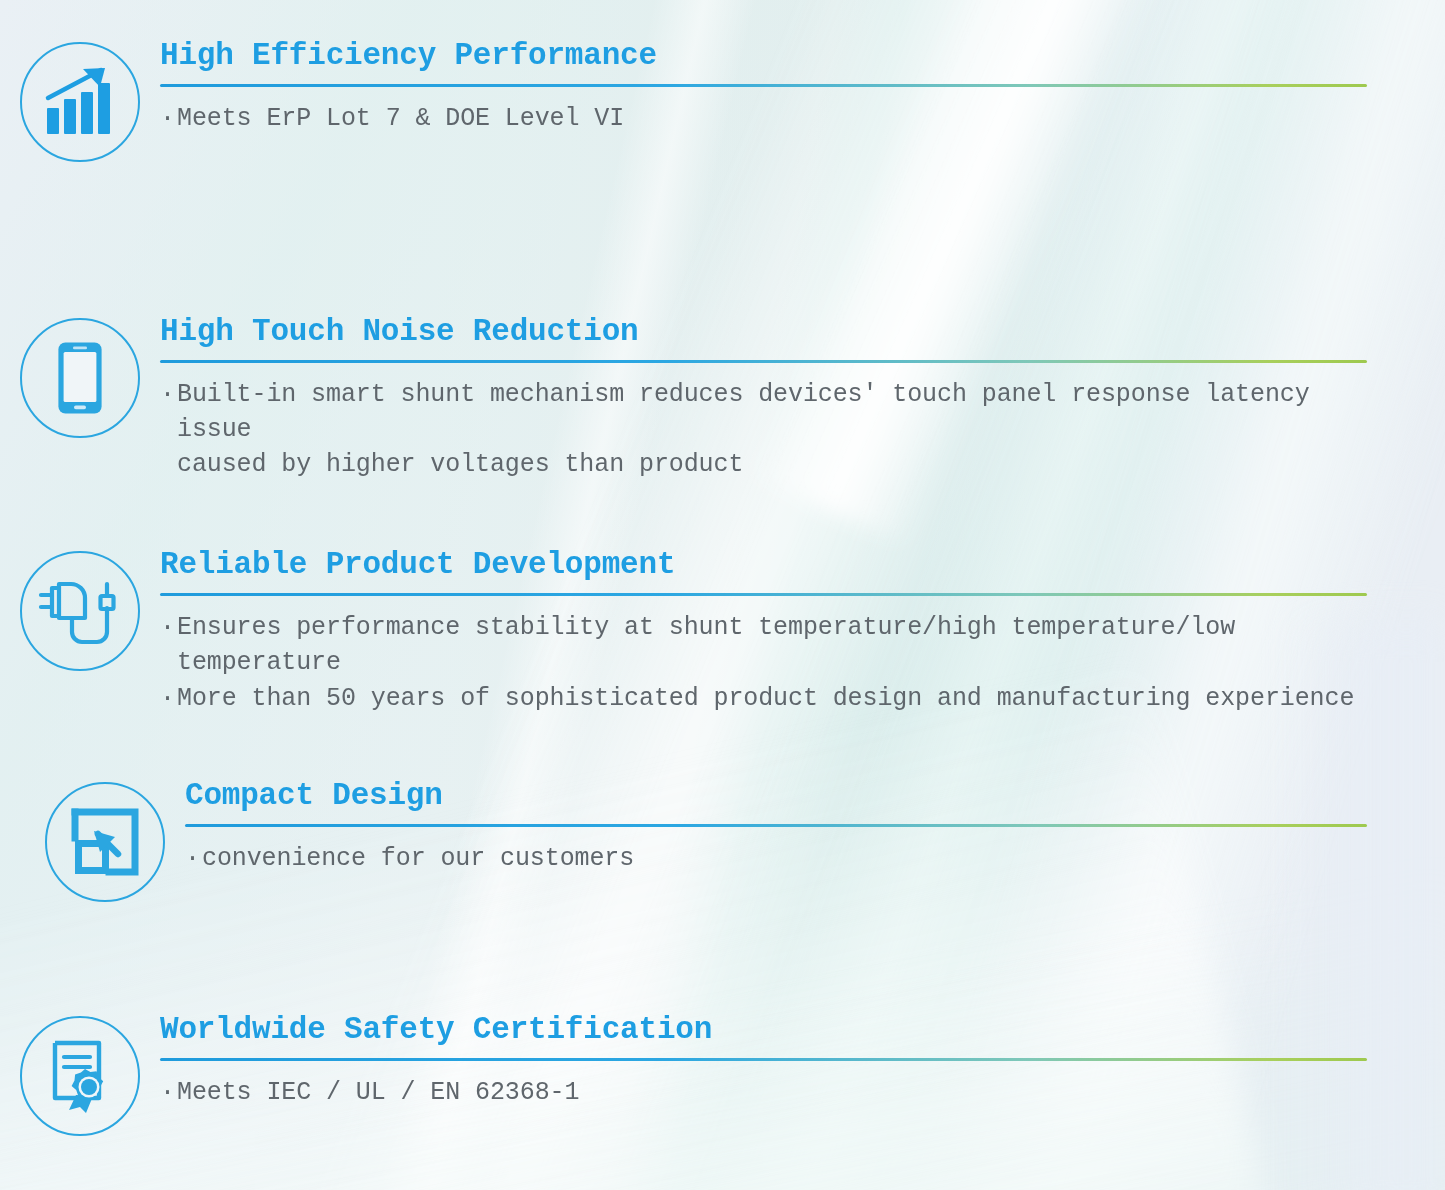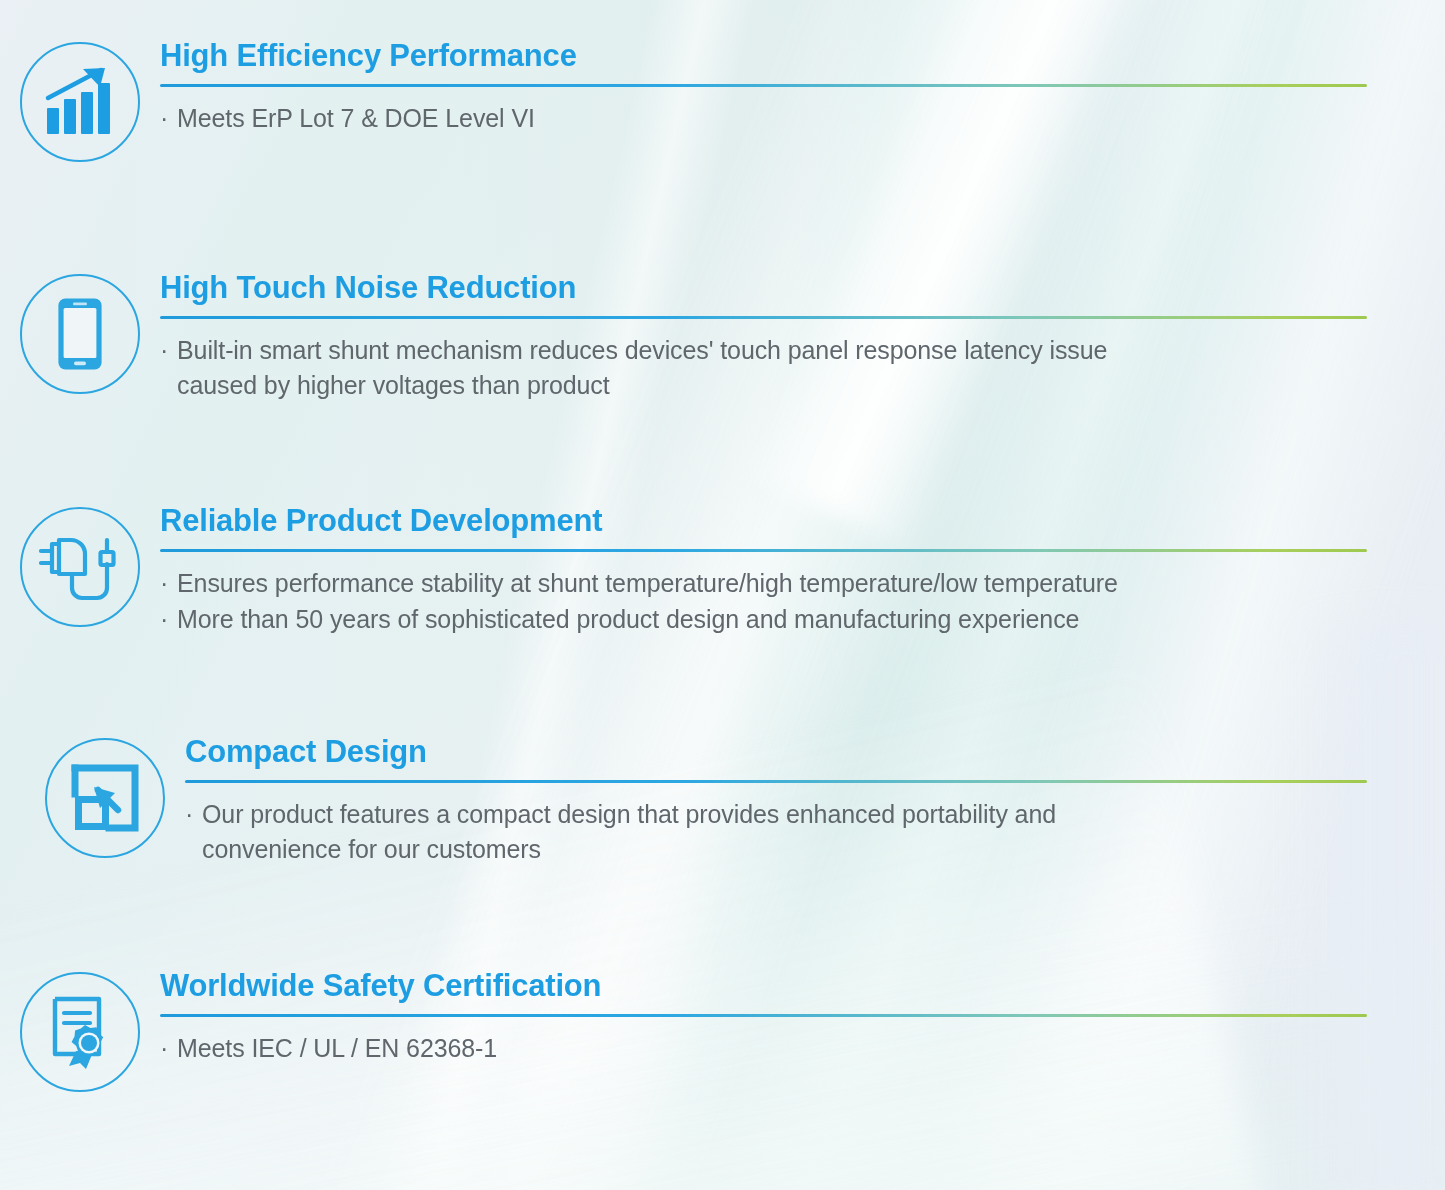--- a/index.html
+++ b/index.html
@@ -104,21 +104,21 @@
   .icon-circle {
     width:120px; height:120px;
     border:2.5px solid #2ba6e0;
     border-radius:50%;
     display:flex;
     align-items:center;
     justify-content:center;
   }
   .icon-circle svg { display:block; }
 
-  .body { flex:1 1 auto; padding-right:78px; }
+  .body { flex:1 1 auto; padding-right:78px;font-family:Liberation Mono, monospace; }
 
   .f-title {
     font-size:31px;
     font-weight:bold;
     color:#1e9ee2;
     letter-spacing:-0.2px;
     line-height:1.18;
     white-space:nowrap;
   }
 
@@ -183,21 +183,21 @@
         <div class="rule"></div>
         <div class="bullets">
           <div class="bullet">
             <span class="dot">·</span>
             <span class="btext">Meets ErP Lot 7 &amp; DOE Level VI</span>
           </div>
         </div>
       </div>
     </div>
 
-    <div class="feature" style="height:233px;">
+    <div class="feature" style="height:233px;margin-top:44px;">
       <div class="icon-wrap">
         <div class="icon-circle">
           <svg width="48" height="76" viewBox="0 0 48 76" fill="none">
             <rect x="2.4" y="2.4" width="43.2" height="71.2" rx="7" fill="#2ba6e0"></rect>
             <rect x="7.6" y="12" width="32.8" height="50" rx="1.6" fill="#f0f5f8"></rect>
             <rect x="17" y="6.6" width="14" height="2.6" rx="1.3" fill="#bfe4f6"></rect>
             <rect x="18" y="65.6" width="12" height="3.6" rx="1.8" fill="#cfeaf8"></rect>
           </svg>
         </div>
       </div>
@@ -257,21 +257,20 @@
           </svg>
         </div>
       </div>
       <div class="body">
         <div class="f-title">Compact Design</div>
         <div class="rule"></div>
         <div class="bullets">
           <div class="bullet">
             <span class="dot">·</span>
             <span class="btext">
-              <span>Our product features a compact design that provides enhanced portability and</span>
               <span class="l2">convenience for our customers</span>
             </span>
           </div>
         </div>
       </div>
     </div>
 
     <div class="feature" style="height:180px;justify-content:center;">
       <div class="icon-wrap">
         <div class="icon-circle">

